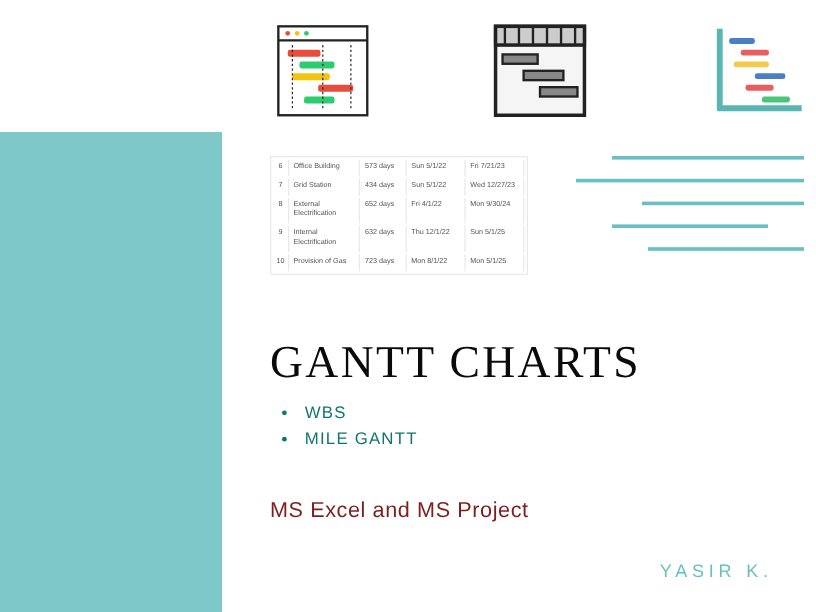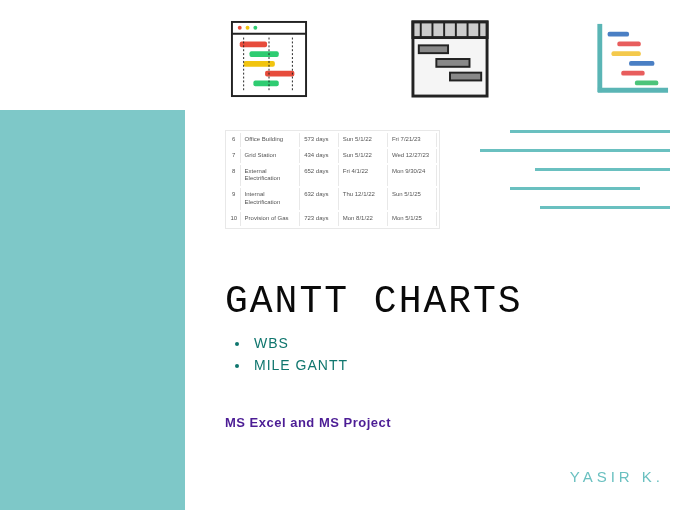--- a/index.html
+++ b/index.html
@@ -68,45 +68,44 @@
       background: #6ac0c0;
     }
     .main-title {
       position: absolute;
       top: 280px;
       left: 225px;
       font-size: 38px;
       font-weight: 500;
       letter-spacing: 2px;
       color: #0a0a0a;
-      font-family: Liberation Mono, monospace;
+      font-family: Liberation Serif, serif;
     }
     .bullet-list {
       position: absolute;
       top: 335px;
       left: 250px;
       list-style: disc;
       font-size: 14px;
       color: #0f766e;
       letter-spacing: 1px;
     }
     .bullet-list li { margin-bottom: 6px; padding-left: 4px; }
     .subtitle {
       position: absolute;
       top: 415px;
       left: 225px;
-      font-size: 13px;
-      color: #4c1d95;
+      font-size: 18px;
+      color: #7f1d1d;
       letter-spacing: 0.5px;
-      font-weight: bold;
     }
     .author {
       position: absolute;
       bottom: 25px;
-      right: 16px;
+      right: 36px;
       font-size: 15px;
       color: #6ac0c0;
       letter-spacing: 4px;
       font-weight: 500;
     }
   </style>
 </head>
 <body>
 
 <div class="sidebar"></div>

